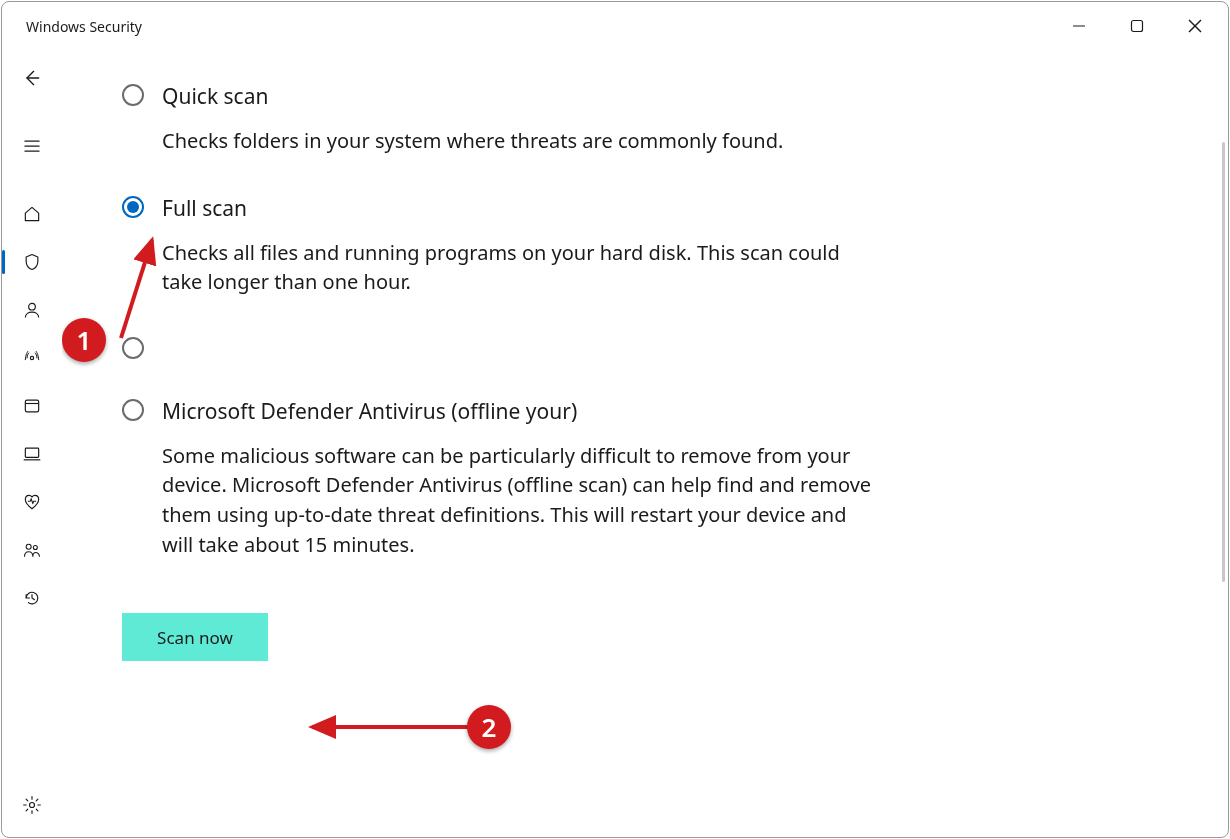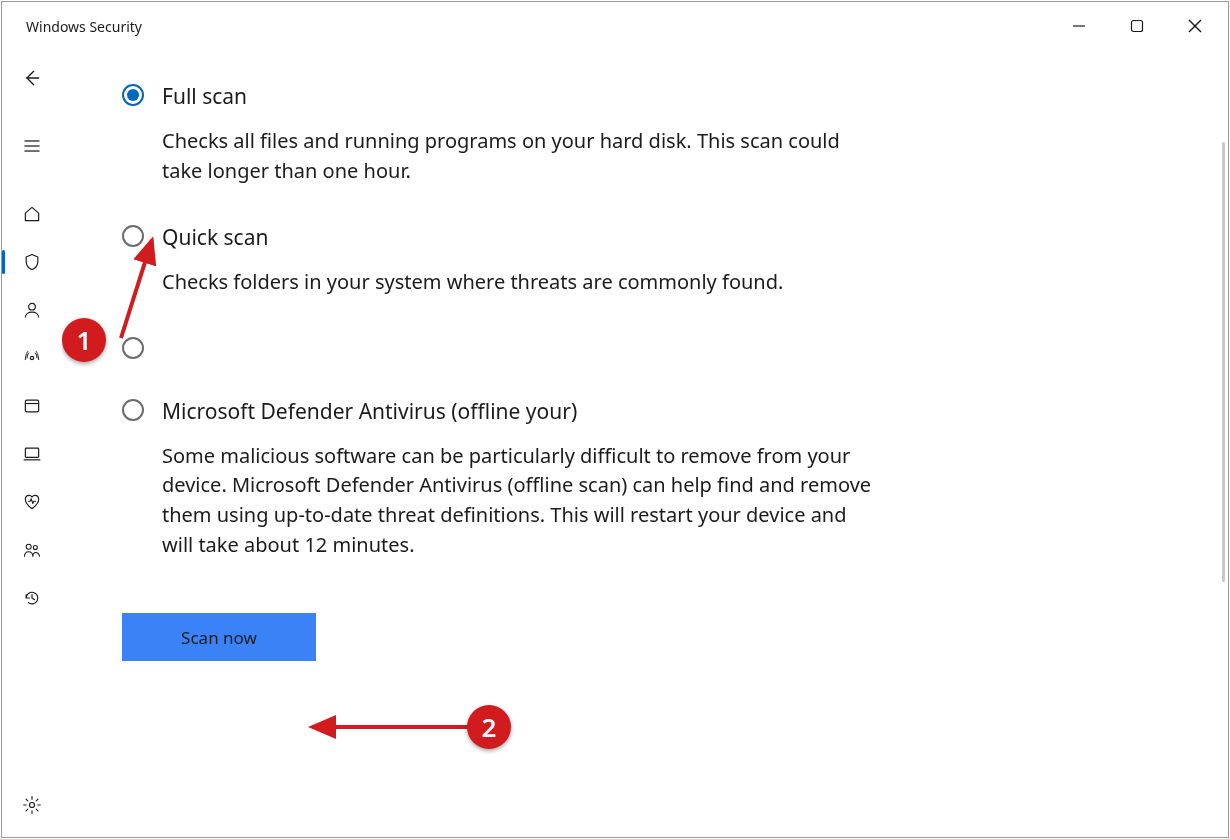--- a/index.html
+++ b/index.html
@@ -10,21 +10,21 @@
     color: #1b1b1b;
     width: 1230px;
     height: 839px;
     position: relative;
     overflow: hidden;
   }
   .window {
     width: 1228px;
     height: 837px;
     border: 1px solid #9a9a9a;
-    border-radius: 0;
+    border-radius: 8px;
     position: absolute;
     top: 1px; left: 1px;
     background: #fff;
     overflow: hidden;
     display: flex;
     flex-direction: column;
   }
 
   
   .titlebar {
@@ -136,23 +136,23 @@
     color: #1b1b1b;
     margin-bottom: 16px;
   }
   .opt-desc {
     font-size: 20px;
     line-height: 1.48;
     color: #1b1b1b;
   }
   .scan-btn {
     margin-top: 40px;
-    width: 194px;
+    width: 146px;
     height: 48px;
-    background: #3b82f6;
+    background: #5eead4;
     border: none;
     font: inherit;
     font-size: 17px;
     color: #1b1b1b;
     cursor: default;
   }
 
   
   .callout {
     position: absolute;
@@ -291,46 +291,46 @@
               <circle cx="12" cy="12" r="3" fill="none" stroke="#1b1b1b" stroke-width="1.4"></circle>
               <path d="M12 2 L12 5 M12 19 L12 22 M2 12 L5 12 M19 12 L22 12 M4.9 4.9 L7 7 M17 17 L19.1 19.1 M4.9 19.1 L7 17 M17 7 L19.1 4.9" stroke="#1b1b1b" stroke-width="1.4" stroke-linecap="round"></path>
             </svg>
         </div>
       </div>
     </div>
 
     <div class="content">
 
       <div class="option">
+        <div class="radio"></div>
+        <div class="opt-body">
+          <div class="opt-title">Quick scan</div>
+          <div class="opt-desc">Checks folders in your system where threats are commonly found.</div>
+        </div>
+      </div>
+
+      <div class="option">
         <div class="radio checked"></div>
         <div class="opt-body">
           <div class="opt-title">Full scan</div>
           <div class="opt-desc">Checks all files and running programs on your hard disk. This scan could take longer than one hour.</div>
         </div>
       </div>
 
       <div class="option">
         <div class="radio"></div>
         <div class="opt-body">
-          <div class="opt-title">Quick scan</div>
-          <div class="opt-desc">Checks folders in your system where threats are commonly found.</div>
-        </div>
-      </div>
-
-      <div class="option">
-        <div class="radio"></div>
-        <div class="opt-body">
         </div>
       </div>
 
       <div class="option">
         <div class="radio"></div>
         <div class="opt-body">
           <div class="opt-title">Microsoft Defender Antivirus (offline your)</div>
-          <div class="opt-desc">Some malicious software can be particularly difficult to remove from your device. Microsoft Defender Antivirus (offline scan) can help find and remove them using up-to-date threat definitions. This will restart your device and will take about 12 minutes.</div>
+          <div class="opt-desc">Some malicious software can be particularly difficult to remove from your device. Microsoft Defender Antivirus (offline scan) can help find and remove them using up-to-date threat definitions. This will restart your device and will take about 15 minutes.</div>
         </div>
       </div>
 
       <button class="scan-btn">Scan now</button>
 
       
       <svg class="arrow" style="left:24px; top:178px; width:100px; height:120px;" viewBox="0 0 100 120">
         <defs>
             <marker id="ah1" markerWidth="8" markerHeight="8" refX="6" refY="3" orient="auto">
               <path d="M0,0 L7,3 L0,6 Z" fill="#d11b1f"></path>

